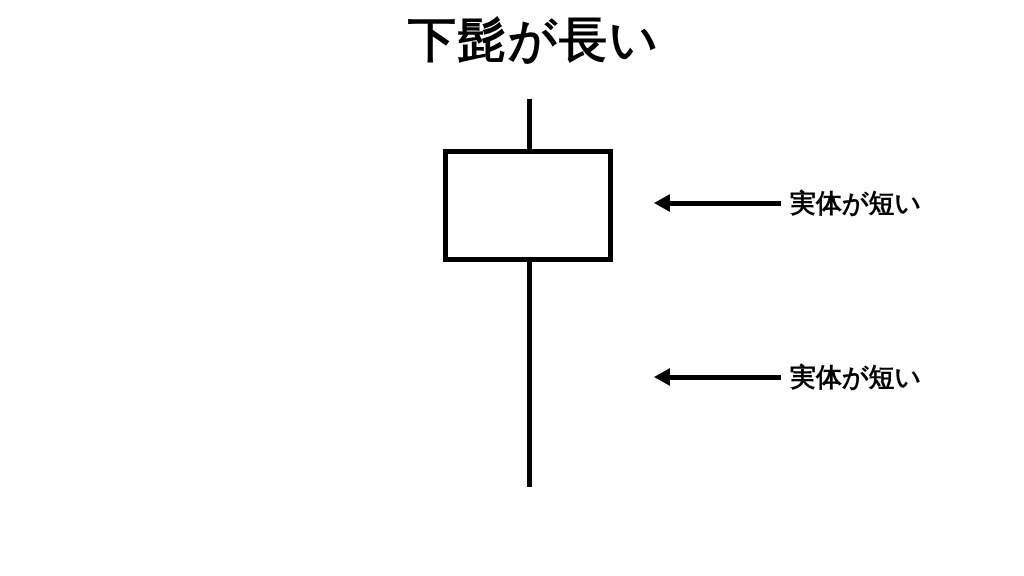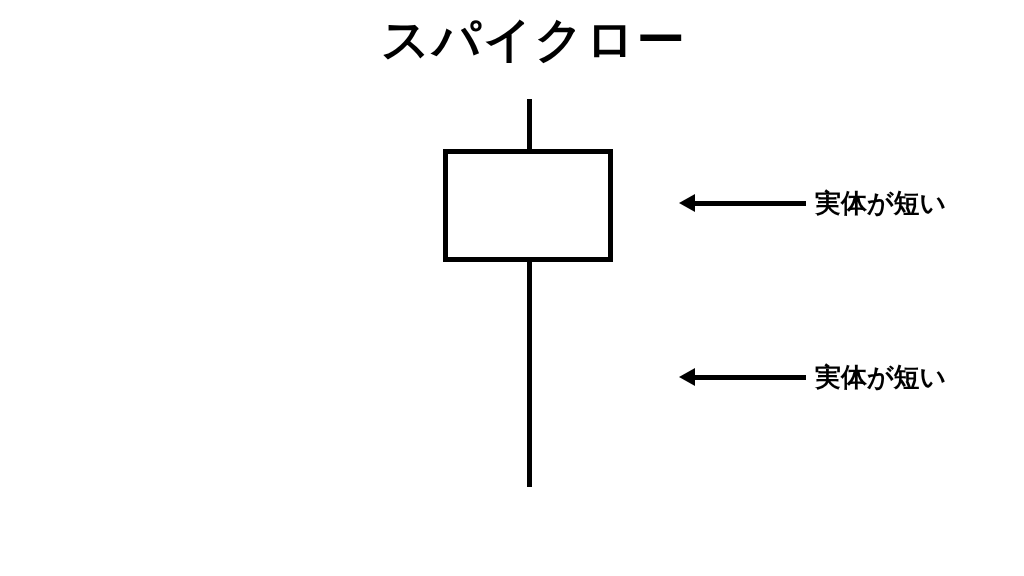--- a/index.html
+++ b/index.html
@@ -53,21 +53,21 @@
     top: 149px;
     width: 170px;
     height: 113px;
     box-sizing: border-box;
     border: 5px solid currentColor;
     background: #ffffff;
   }
   
   .annotation {
     position: absolute;
-    left: 679px;
+    left: 654px;
     height: 28px;
     display: flex;
     align-items: center;
     text-align: center;
   }
   .annotation.body-note { top: 189px; }
   .annotation.wick-note { top: 363px; }
   .arrow {
     position: relative;
     width: 127px;
@@ -98,21 +98,21 @@
     font-weight: 700;
     line-height: 28px;
     white-space: nowrap;
   }
 </style>
 </head>
 <body style="background: rgb(255, 255, 255); color: rgb(0, 0, 0);">
 
 <div class="canvas">
 
-  <h1 class="title">スパイクロー</h1>
+  <h1 class="title">下髭が長い</h1>
 
   <div class="wick upper"></div>
 
   <div class="candle-body"></div>
 
   <div class="wick lower"></div>
 
   <div class="annotation body-note">
     <span class="arrow">
       <span class="arrow-head"></span>

